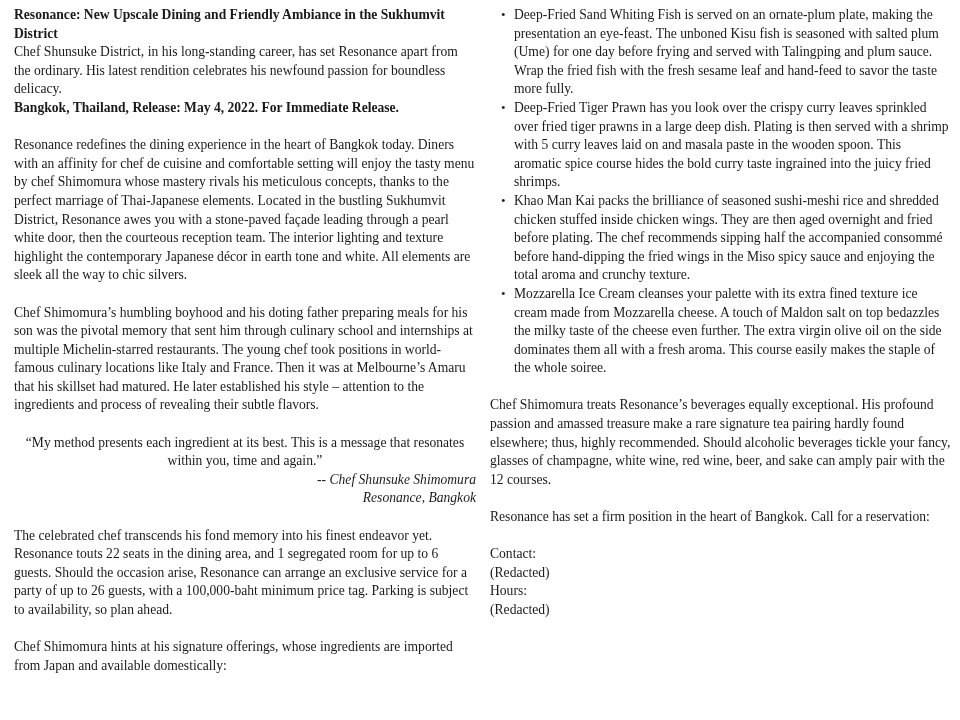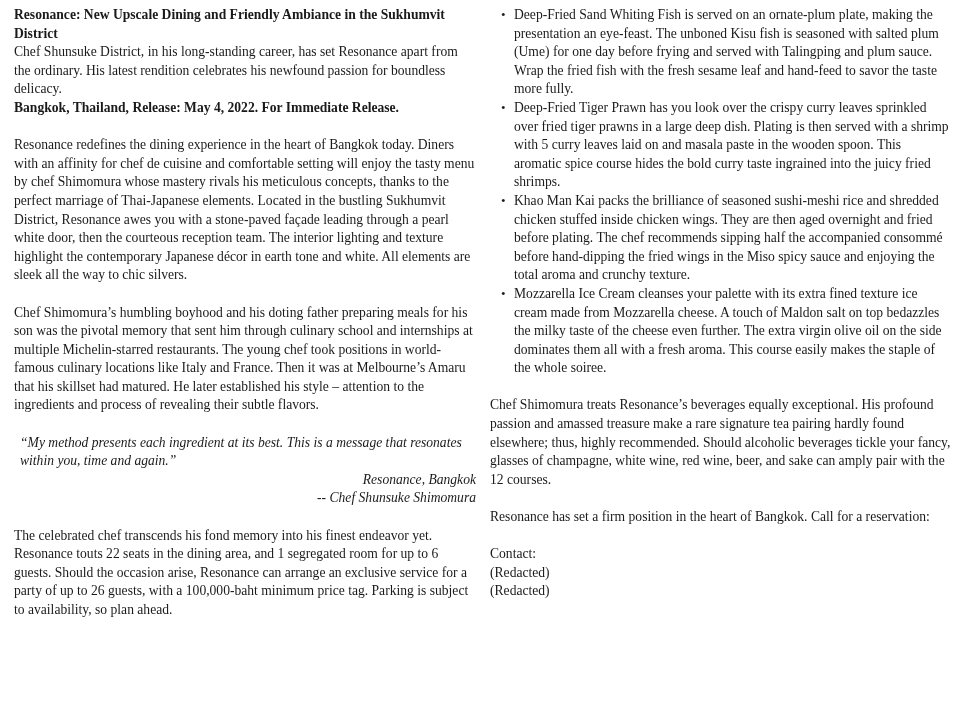--- a/index.html
+++ b/index.html
@@ -7,46 +7,47 @@
       width: 960px; height: 720px; overflow: hidden; position: relative;
       font-family: "Liberation Serif", "DejaVu Serif", serif;
       color: #1a1a1a; font-size: 13.6px; line-height: 18.6px;
     }
     .col { position: absolute; top: 6px; }
     .col-left { left: 14px; width: 462px; }
     .col-right { left: 490px; width: 462px; }
     p { margin: 0; }
     .gap { height: 18.6px; }
     .bold { font-weight: bold; }
-    .quote { font-style: italic; padding: 0 6px; }
+    .quote { text-align: center; padding: 0 6px; }
     .quote-sig { font-style: italic; text-align: right; }
     ul { margin: 0; padding: 0; list-style: none; }
     li { position: relative; padding-left: 24px; }
     li .bullet { position: absolute; left: 11px; top: 0; font-size: 13px; }
   </style>
 </head>
 <body>
 
 <div class="col col-left">
   <p class="bold">Resonance: New Upscale Dining and Friendly Ambiance in the Sukhumvit District</p>
   <p>Chef Shunsuke District, in his long-standing career, has set Resonance apart from the ordinary.  His latest rendition celebrates his newfound passion for boundless delicacy.</p>
   <p class="bold">Bangkok, Thailand, Release: May 4, 2022.  For Immediate Release.</p>
   <div class="gap"></div>
   <p>Resonance redefines the dining experience in the heart of Bangkok today.  Diners with an affinity for chef de cuisine and comfortable setting will enjoy the tasty menu by chef Shimomura whose mastery rivals his meticulous concepts, thanks to the perfect marriage of Thai-Japanese elements.  Located in the bustling Sukhumvit District, Resonance awes you with a stone-paved façade leading through a pearl white door, then the courteous reception team.  The interior lighting and texture highlight the contemporary Japanese décor in earth tone and white.  All elements are sleek all the way to chic silvers.</p>
   <div class="gap"></div>
   <p>Chef Shimomura’s humbling boyhood and his doting father preparing meals for his son was the pivotal memory that sent him through culinary school and internships at multiple Michelin-starred restaurants.  The young chef took positions in world-famous culinary locations like Italy and France.  Then it was at Melbourne’s Amaru that his skillset had matured.  He later established his style – attention to the ingredients and process of revealing their subtle flavors.</p>
   <div class="gap"></div>
   <div>
     <p class="quote">“My method presents each ingredient at its best.  This is a message that resonates within you, time and again.”</p>
+    <p class="quote-sig">-- Chef Shunsuke Shimomura</p>
     <p class="quote-sig">Resonance, Bangkok</p>
-    <p class="quote-sig">-- Chef Shunsuke Shimomura</p>
   </div>
   <div class="gap"></div>
   <p>The celebrated chef transcends his fond memory into his finest endeavor yet.  Resonance touts 22 seats in the dining area, and 1 segregated room for up to 6 guests.  Should the occasion arise, Resonance can arrange an exclusive service for a party of up to 26 guests, with a 100,000-baht minimum price tag.  Parking is subject to availability, so plan ahead.</p>
   <div class="gap"></div>
+  <p>Chef Shimomura hints at his signature offerings, whose ingredients are imported from Japan and available domestically:</p>
 </div>
 
 <div class="col col-right">
   <ul>
     <li>
       <span class="bullet">•</span>
       <span>Deep-Fried Sand Whiting Fish is served on an ornate-plum plate, making the presentation an eye-feast.  The unboned Kisu fish is seasoned with salted plum (Ume) for one day before frying and served with Talingping and plum sauce.  Wrap the fried fish with the fresh sesame leaf and hand-feed to savor the taste more fully.</span>
     </li>
     <li>
       <span class="bullet">•</span>
@@ -61,14 +62,15 @@
       <span>Mozzarella Ice Cream cleanses your palette with its extra fined texture ice cream made from Mozzarella cheese.  A touch of Maldon salt on top bedazzles the milky taste of the cheese even further.  The extra virgin olive oil on the side dominates them all with a fresh aroma.  This course easily makes the staple of the whole soiree.</span>
     </li>
   </ul>
   <div class="gap"></div>
   <p>Chef Shimomura treats Resonance’s beverages equally exceptional.  His profound passion and amassed treasure make a rare signature tea pairing hardly found elsewhere; thus, highly recommended.  Should alcoholic beverages tickle your fancy, glasses of champagne, white wine, red wine, beer, and sake can amply pair with the 12 courses.</p>
   <div class="gap"></div>
   <p>Resonance has set a firm position in the heart of Bangkok.  Call for a reservation:</p>
   <div class="gap"></div>
   <p>Contact:</p>
   <p>(Redacted)</p>
+  <p>Hours:</p>
   <p>(Redacted)</p>
 </div>
 
 </body></html>

